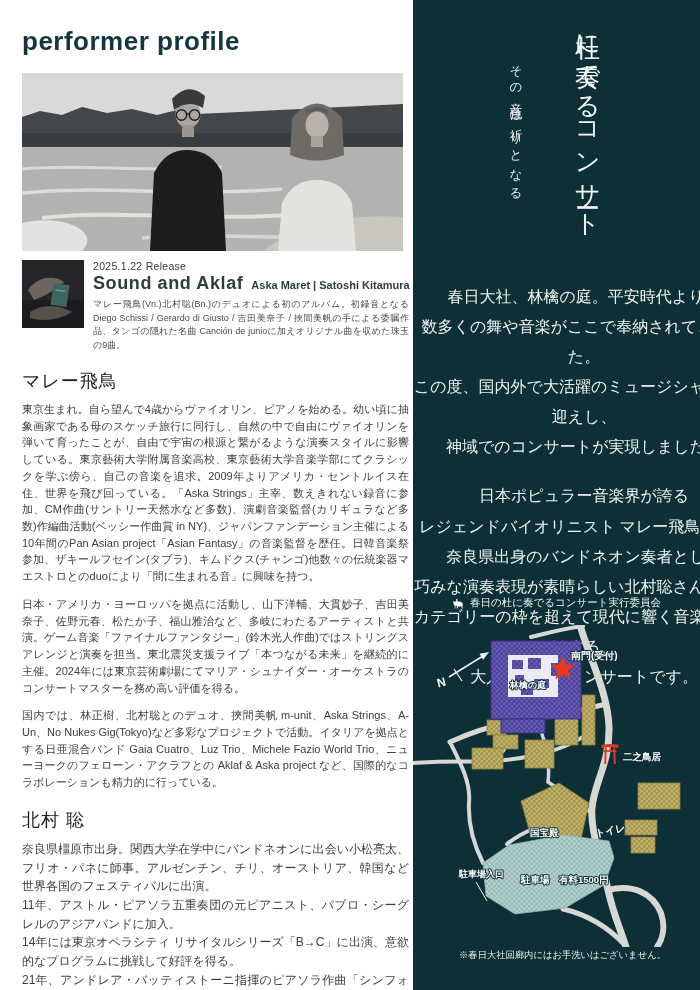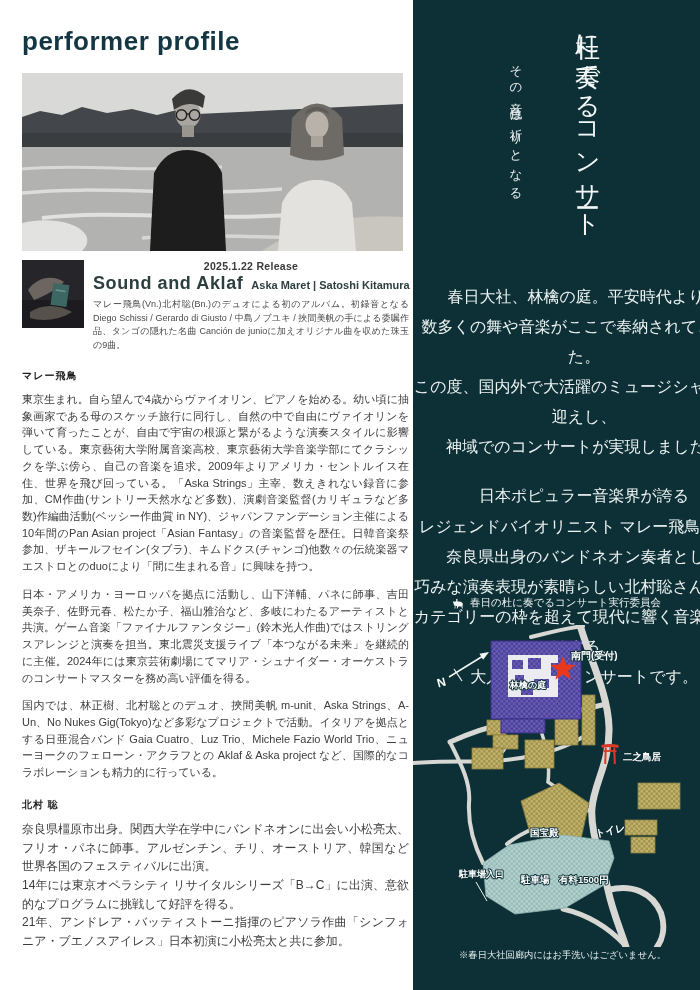--- a/index.html
+++ b/index.html
@@ -6,26 +6,26 @@
   .page{position:relative;width:700px;height:990px;background:#ffffff;overflow:hidden;
         font-family:"Liberation Sans",sans-serif;}
   
   .left-col{position:absolute;left:0;top:0;width:413px;height:990px;box-sizing:border-box;
             padding:24px 4px 0 22px;overflow:hidden;background:#fff;}
   .page-title{margin:2px 0 16px;font-size:26px;font-weight:bold;letter-spacing:.5px;color:#133642;}
   .photo{width:381px;height:178px;background:#cfcfcd;overflow:hidden;}
   .album-row{display:flex;gap:9px;margin-top:9px;align-items:flex-start;}
   .album-cover{width:62px;height:68px;flex:none;}
   .album-text{flex:1;min-width:0;}
-  .release-date{font-size:10.5px;font-weight:bold;color:#3a3a3a;letter-spacing:.3px;text-align:center;}
+  .release-date{font-size:10.5px;font-weight:normal;color:#3a3a3a;letter-spacing:.3px;}
   .album-title-row{margin-top:1px;white-space:nowrap;}
   .album-title{font-size:18px;font-weight:bold;letter-spacing:.6px;color:#2c3e3e;}
   .album-artists{font-size:11px;font-weight:bold;color:#2c3e3e;margin-left:8px;}
   .album-desc{margin:4px 0 0;font-size:9px;line-height:1.5;color:#4a4a4a;text-align:justify;}
-  .bio-name{margin:17px 0 8px;font-size:10px;font-weight:bold;letter-spacing:1px;color:#1e1e1e;}
+  .bio-name{margin:17px 0 8px;font-size:18px;font-weight:normal;letter-spacing:1px;color:#1e1e1e;}
   .bio-p{margin:0 0 11px;font-size:11px;line-height:1.52;color:#3c3c3c;text-align:justify;}
   .line-block p{margin:0;font-size:9.6px;line-height:1.56;color:#3c3c3c;}
   .bio2 p{margin:0;font-size:12px;line-height:1.56;color:#3c3c3c;text-align:justify;}
   
   .right-col{position:absolute;left:413px;top:0;width:287px;height:990px;background:#0d3037;color:#eef4f2;}
   .v-title{position:absolute;top:16px;right:96px;writing-mode:vertical-rl;
            font-family:"Liberation Serif","DejaVu Serif",serif;font-size:25px;letter-spacing:1px;color:#f3f7f6;}
   .v-subtitle{position:absolute;top:56px;right:176px;writing-mode:vertical-rl;
            font-family:"Liberation Serif","DejaVu Serif",serif;font-size:12.5px;letter-spacing:4px;color:#e9efee;}
   .intro{position:absolute;top:282px;left:0;width:342px;text-align:center;
@@ -88,34 +88,35 @@
           <path d="M8,52 C20,44 36,44 50,52 C38,60 20,62 8,58 Z" fill="#57514b"></path>
           <rect x="30" y="24" width="16" height="22" fill="#3c6763" transform="rotate(8 38 35)"></rect>
           <rect x="33" y="30" width="10" height="1.5" fill="#6b9490" transform="rotate(8 38 35)"></rect>
         </svg>
       </div>
       <div class="album-text">
         <div class="release-date">2025.1.22 Release</div>
         <div class="album-title-row">
           <span class="album-title">Sound and Aklaf</span><span class="album-artists">Aska Maret | Satoshi Kitamura</span>
         </div>
-        <p class="album-desc">マレー飛鳥(Vn.)北村聡(Bn.)のデュオによる初のアルバム。初録音となる Diego Schissi / Gerardo di Giusto / 中島ノブユキ / 挾間美帆の手による委嘱作品、タンゴの隠れた名曲 Canción de junioに加えオリジナル曲を収めた珠玉の9曲。</p>
+        <p class="album-desc">マレー飛鳥(Vn.)北村聡(Bn.)のデュオによる初のアルバム。初録音となる Diego Schissi / Gerardo di Giusto / 吉田美奈子 / 挾間美帆の手による委嘱作品、タンゴの隠れた名曲 Canción de junioに加えオリジナル曲を収めた珠玉の9曲。</p>
       </div>
     </div>
 
     <section>
       <h2 class="bio-name">マレー飛鳥</h2>
       <p class="bio-p">東京生まれ。自ら望んで4歳からヴァイオリン、ピアノを始める。幼い頃に抽象画家である母のスケッチ旅行に同行し、自然の中で自由にヴァイオリンを弾いて育ったことが、自由で宇宙の根源と繋がるような演奏スタイルに影響している。東京藝術大学附属音楽高校、東京藝術大学音楽学部にてクラシックを学ぶ傍ら、自己の音楽を追求。2009年よりアメリカ・セントルイス在住、世界を飛び回っている。「Aska Strings」主宰、数えきれない録音に参加、CM作曲(サントリー天然水など多数)、演劇音楽監督(カリギュラなど多数)作編曲活動(ベッシー作曲賞 in NY)、ジャパンファンデーション主催による10年間のPan Asian project「Asian Fantasy」の音楽監督を歴任。日韓音楽祭参加、ザキールフセイン(タブラ)、キムドクス(チャンゴ)他数々の伝統楽器マエストロとのduoにより「間に生まれる音」に興味を持つ。</p>
-      <p class="bio-p">日本・アメリカ・ヨーロッパを拠点に活動し、山下洋輔、パネに師事、吉田美奈子、佐野元春、松たか子、福山雅治など、多岐にわたるアーティストと共演。ゲーム音楽「ファイナルファンタジー」(鈴木光人作曲)ではストリングスアレンジと演奏を担当。東北震災支援ライブ「本つながる未来」を継続的に主催。2024年には東京芸術劇場にてマリア・シュナイダー・オーケストラのコンサートマスターを務め高い評価を得る。</p>
+      <p class="bio-p">日本・アメリカ・ヨーロッパを拠点に活動し、山下洋輔、大貫妙子、吉田美奈子、佐野元春、松たか子、福山雅治など、多岐にわたるアーティストと共演。ゲーム音楽「ファイナルファンタジー」(鈴木光人作曲)ではストリングスアレンジと演奏を担当。東北震災支援ライブ「本つながる未来」を継続的に主催。2024年には東京芸術劇場にてマリア・シュナイダー・オーケストラのコンサートマスターを務め高い評価を得る。</p>
       <p class="bio-p">国内では、林正樹、北村聡とのデュオ、挾間美帆 m-unit、Aska Strings、A-Un、No Nukes Gig(Tokyo)など多彩なプロジェクトで活動。イタリアを拠点とする日亜混合バンド Gaia Cuatro、Luz Trio、Michele Fazio World Trio、ニューヨークのフェローン・アクラフとの Aklaf &amp; Aska project など、国際的なコラボレーションも精力的に行っている。</p>
     </section>
 
     <section class="bio2">
       <h2 class="bio-name">北村 聡</h2>
       <p>奈良県橿原市出身。関西大学在学中にバンドネオンに出会い小松亮太、フリオ・パネに師事。アルゼンチン、チリ、オーストリア、韓国など世界各国のフェスティバルに出演。</p>
+      <p>11年、アストル・ピアソラ五重奏団の元ピアニスト、パブロ・シーグレルのアジアバンドに加入。</p>
       <p>14年には東京オペラシティ リサイタルシリーズ「B→C」に出演、意欲的なプログラムに挑戦して好評を得る。</p>
       <p>21年、アンドレア・バッティストーニ指揮のピアソラ作曲「シンフォニア・ブエノスアイレス」日本初演に小松亮太と共に参加。</p>
 
     </section>
   </div>
 
   <div class="right-col">
     <div class="v-title">杜に奏でるコンサート</div>
     <div class="v-subtitle">その音色は祈りとなる</div>
 

